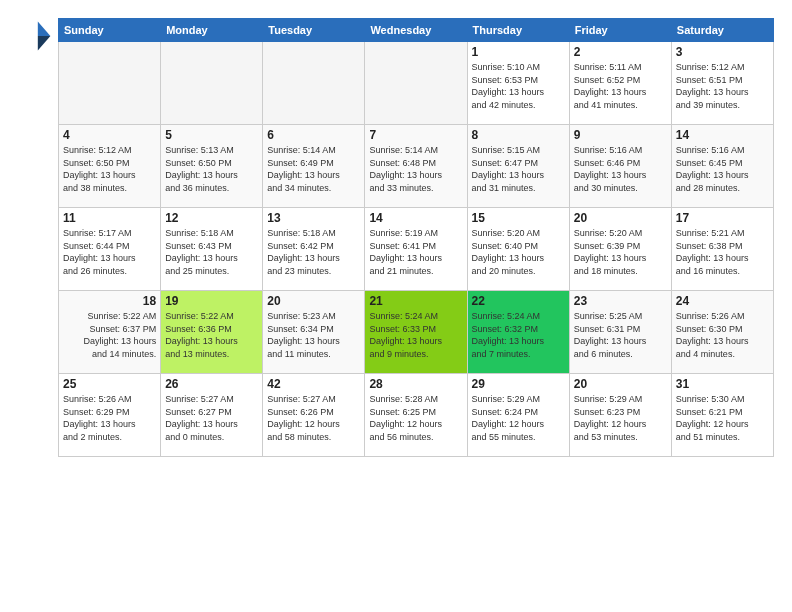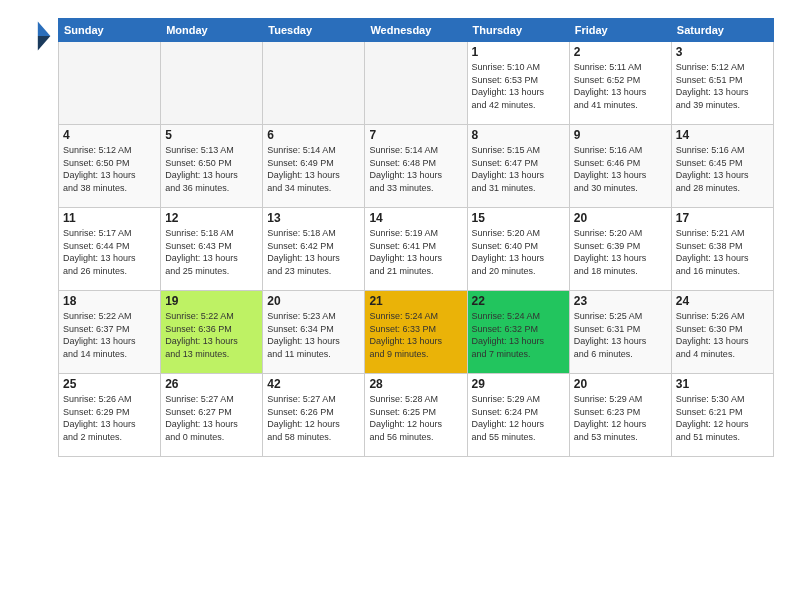--- a/index.html
+++ b/index.html
@@ -190,33 +190,33 @@
           <td>
             <span class="day-num">20</span>
             <div class="day-info">Sunrise: 5:20 AM<br>Sunset: 6:39 PM<br>Daylight: 13 hours<br>and 18 minutes.</div>
           </td>
           <td>
             <span class="day-num">17</span>
             <div class="day-info">Sunrise: 5:21 AM<br>Sunset: 6:38 PM<br>Daylight: 13 hours<br>and 16 minutes.</div>
           </td>
         </tr>
         <tr style="background: rgb(249, 249, 249);">
-          <td style="background: rgb(249, 249, 249);">
+          <td style="background: rgb(249, 249, 249); text-align: right;">
             <span class="day-num">18</span>
             <div class="day-info">Sunrise: 5:22 AM<br>Sunset: 6:37 PM<br>Daylight: 13 hours<br>and 14 minutes.</div>
           </td>
           <td style="background: #bef264;">
             <span class="day-num">19</span>
             <div class="day-info">Sunrise: 5:22 AM<br>Sunset: 6:36 PM<br>Daylight: 13 hours<br>and 13 minutes.</div>
           </td>
           <td style="background: rgb(249, 249, 249);">
             <span class="day-num">20</span>
             <div class="day-info">Sunrise: 5:23 AM<br>Sunset: 6:34 PM<br>Daylight: 13 hours<br>and 11 minutes.</div>
           </td>
-          <td style="background: #eab308;">
+          <td style="background: #84cc16;">
             <span class="day-num">21</span>
             <div class="day-info">Sunrise: 5:24 AM<br>Sunset: 6:33 PM<br>Daylight: 13 hours<br>and 9 minutes.</div>
           </td>
           <td style="background: #22c55e;">
             <span class="day-num">22</span>
             <div class="day-info">Sunrise: 5:24 AM<br>Sunset: 6:32 PM<br>Daylight: 13 hours<br>and 7 minutes.</div>
           </td>
           <td style="background: rgb(249, 249, 249);">
             <span class="day-num">23</span>
             <div class="day-info">Sunrise: 5:25 AM<br>Sunset: 6:31 PM<br>Daylight: 13 hours<br>and 6 minutes.</div>

